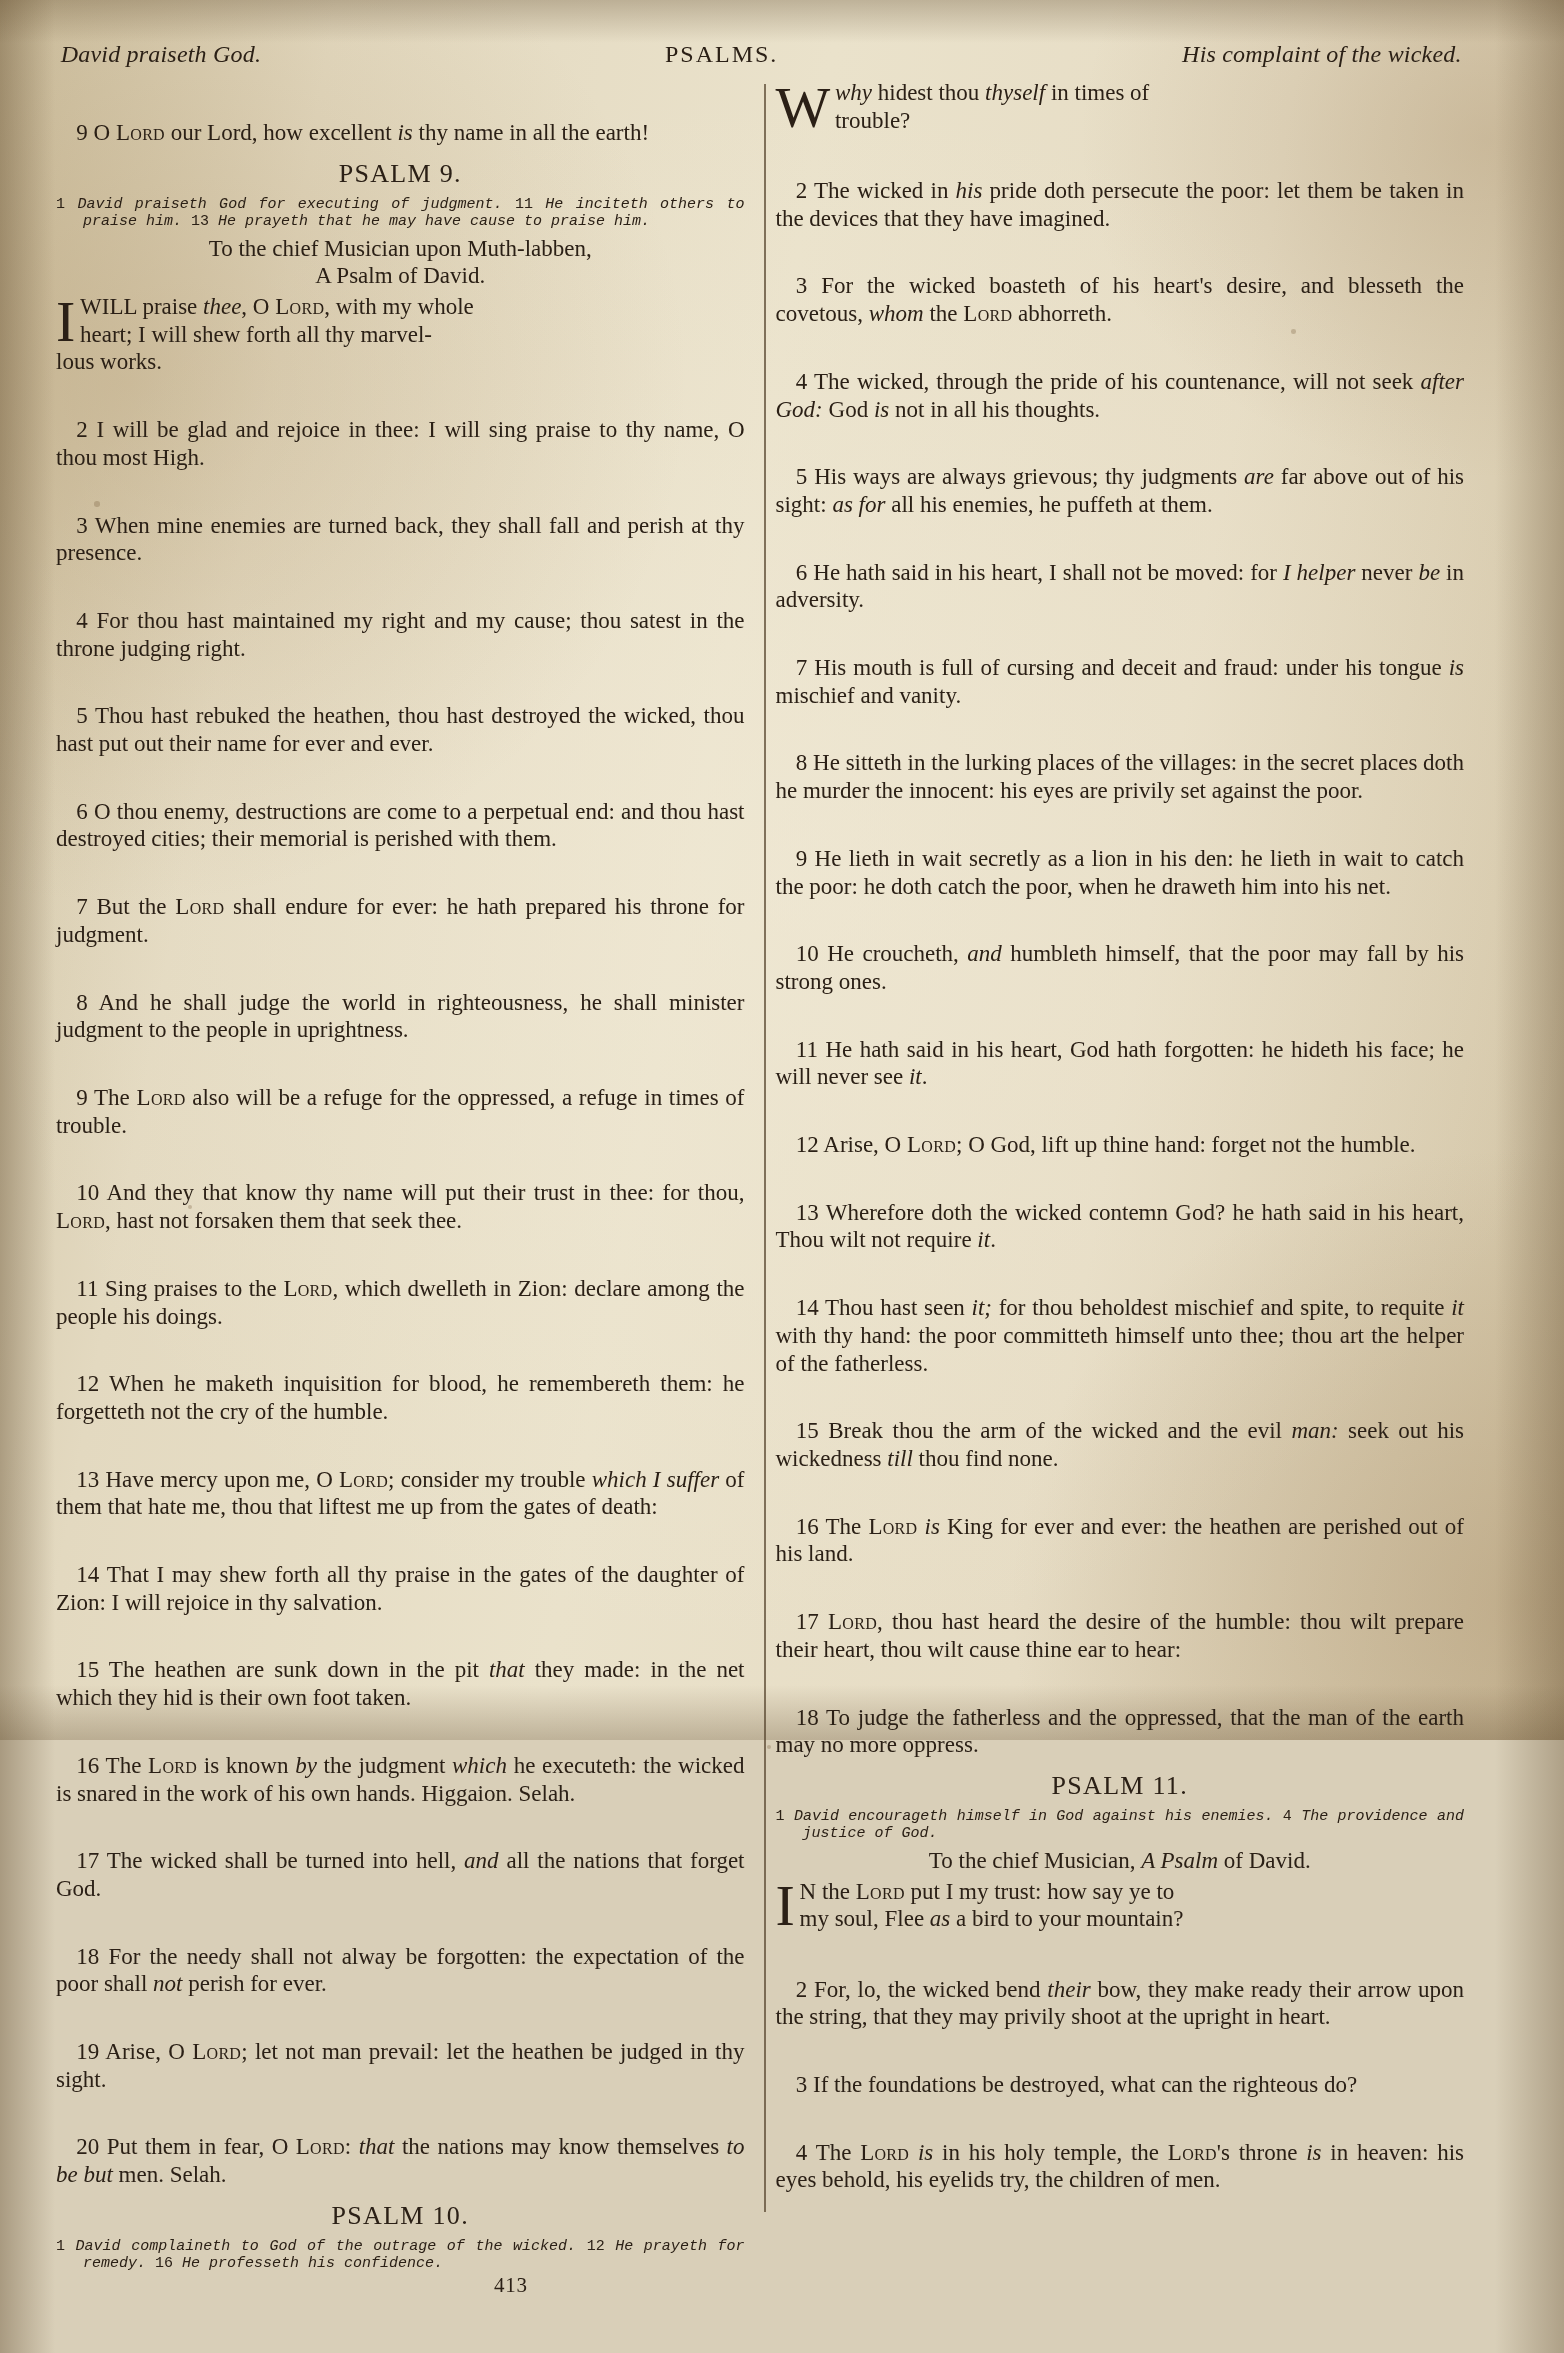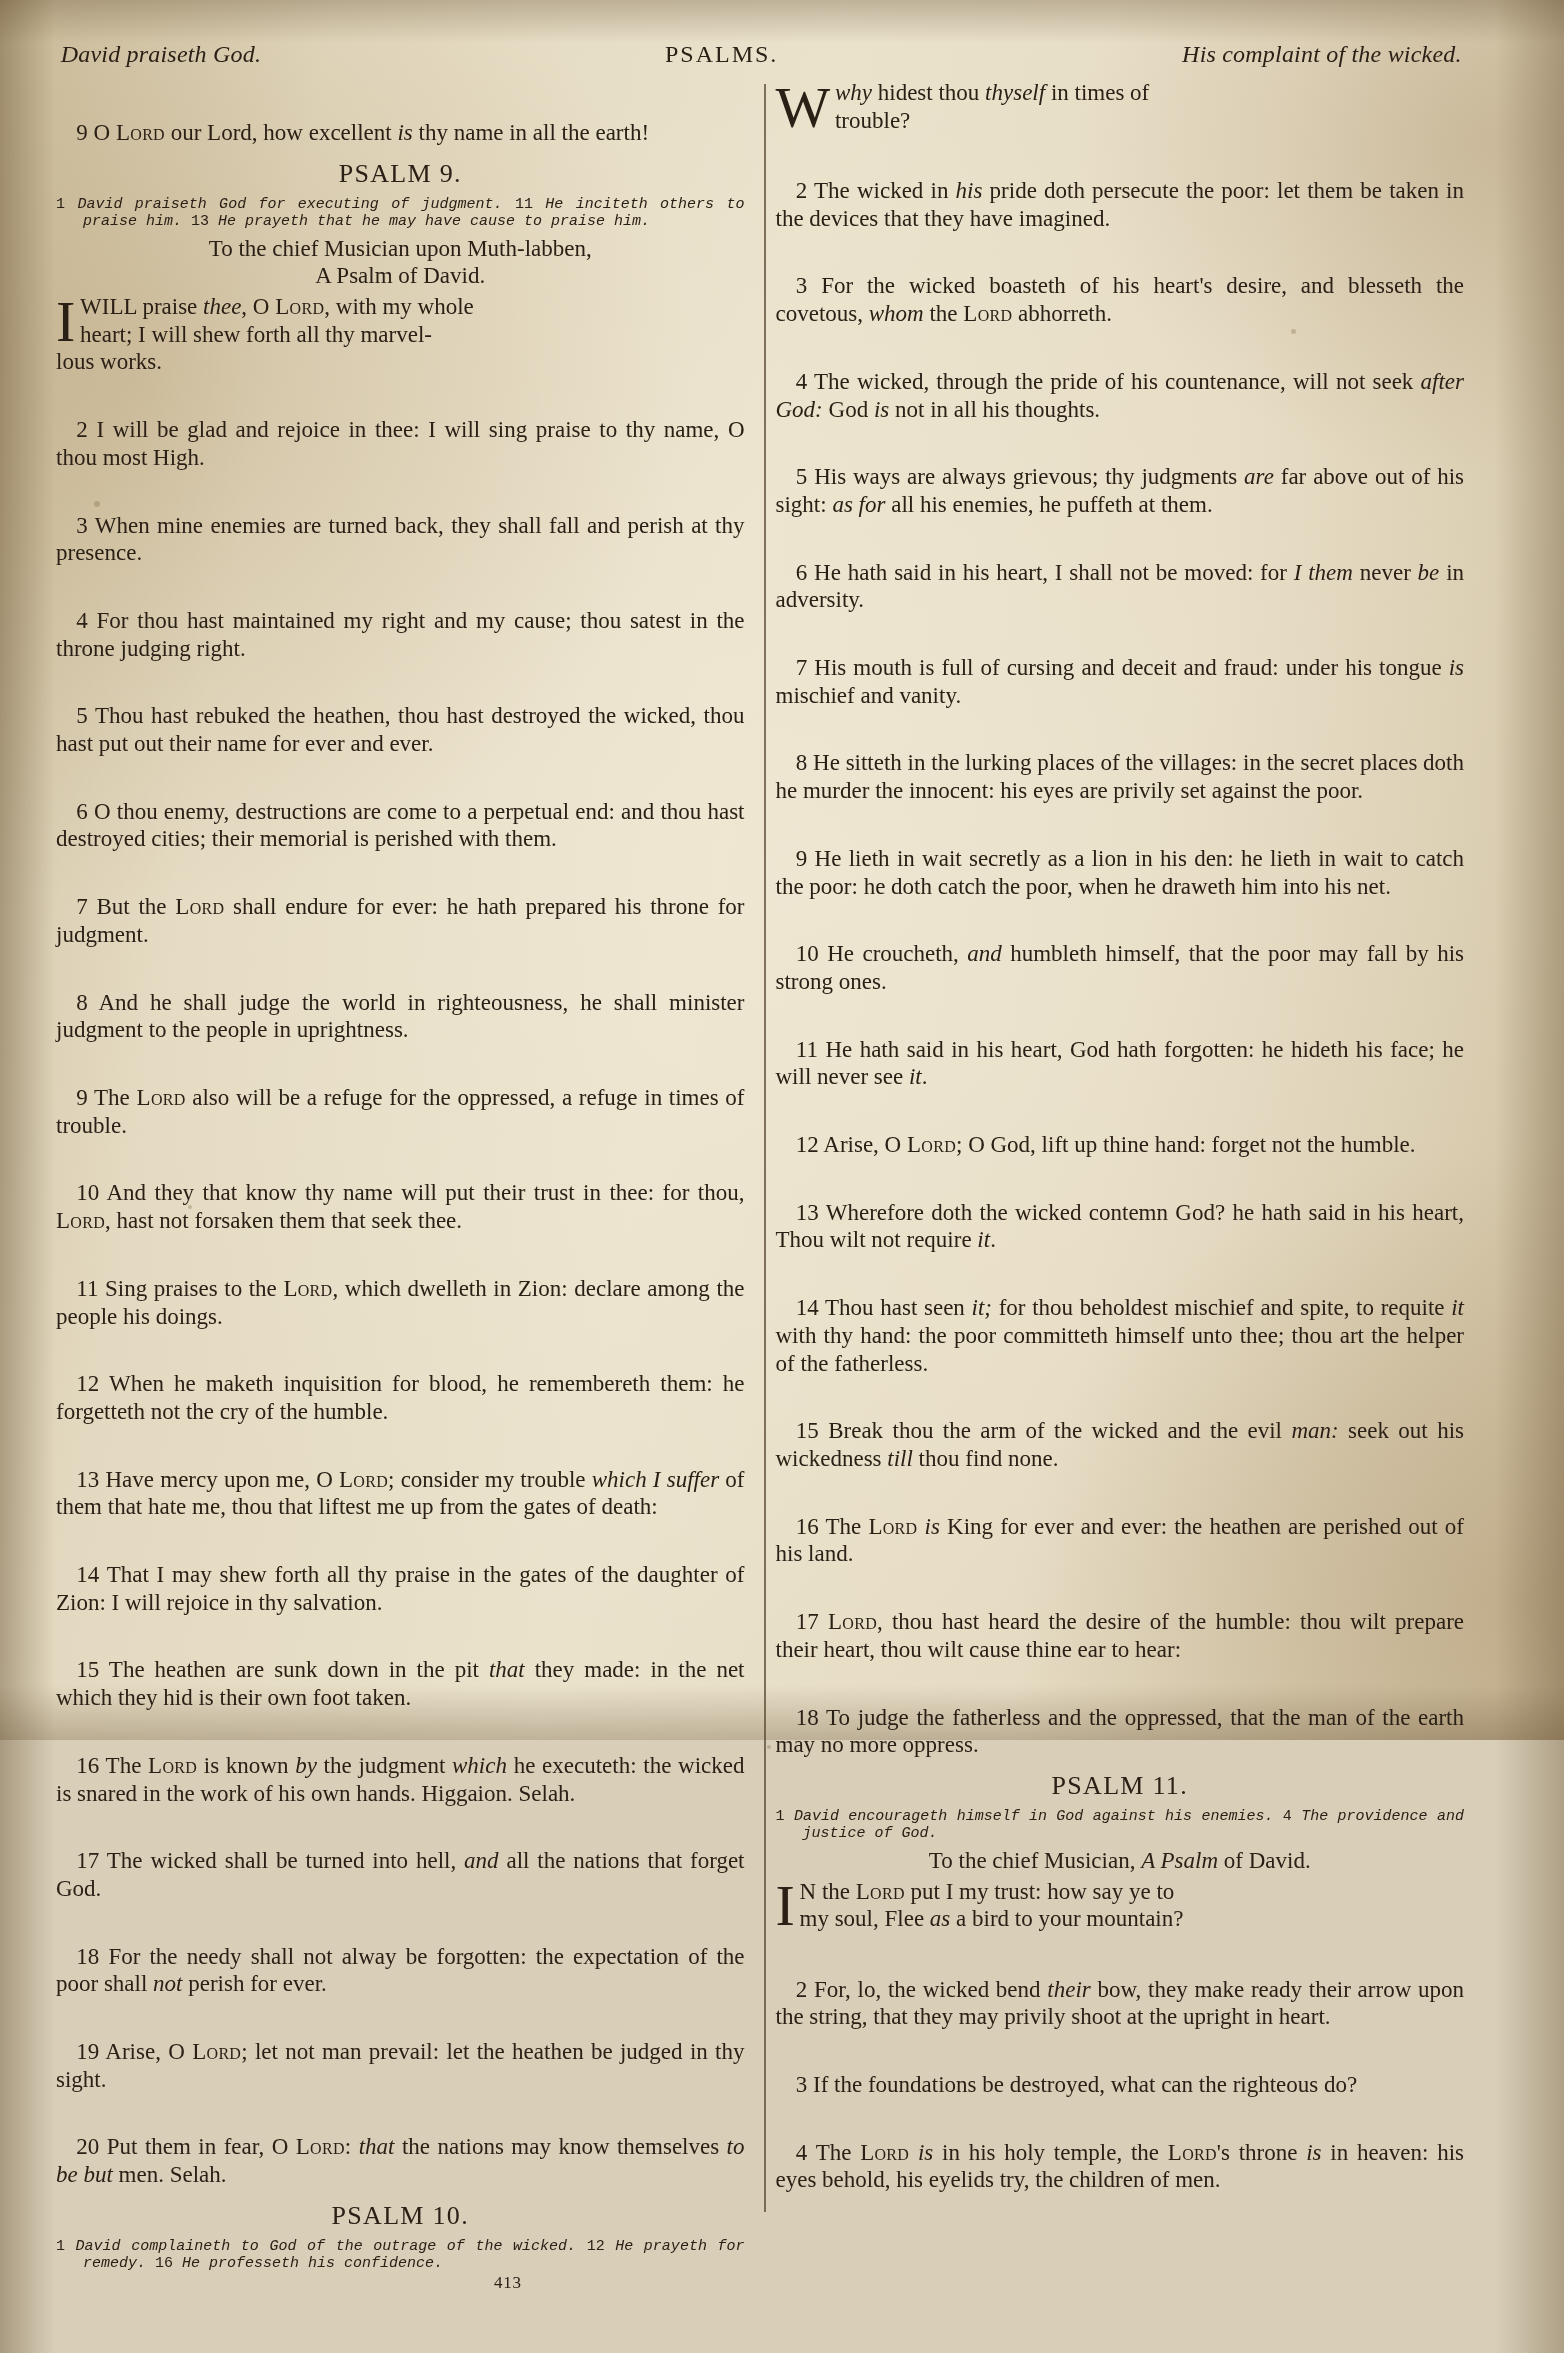--- a/index.html
+++ b/index.html
@@ -163,21 +163,21 @@
   }
   .dropcap-para .ind2 {
     display: block;
     text-indent: 0;
   }
 
   .page-number {
     position: absolute;
     left: 438px;
     top: 2232px;
-    font-size: 17px;
+    font-size: 21px;
     letter-spacing: 0.8px;
   }
 
   
   .speck {
     position: absolute;
     border-radius: 50%;
     background: rgba(120,94,60,0.30);
     pointer-events: none;
   }
@@ -258,21 +258,21 @@
         <div class="dropcap-para">
           <span class="dc">W</span>
           <span class="ind2"><span class="it">why</span> hidest thou <span class="it">thyself</span> in times of</span>
           trouble?
         </div>
 
         <p class="verse">2 The wicked in <span class="it">his</span> pride doth persecute the poor: let them be taken in the devices that they have imagined.</p>
         <p class="verse">3 For the wicked boasteth of his heart's desire, and blesseth the covetous, <span class="it">whom</span> the <span class="sc">Lord</span> abhorreth.</p>
         <p class="verse">4 The wicked, through the pride of his countenance, will not seek <span class="it">after God:</span> God <span class="it">is</span> not in all his thoughts.</p>
         <p class="verse">5 His ways are always grievous; thy judgments <span class="it">are</span> far above out of his sight: <span class="it">as for</span> all his enemies, he puffeth at them.</p>
-        <p class="verse">6 He hath said in his heart, I shall not be moved: for <span class="it">I them</span> never <span class="it">be</span> in adversity.</p>
+        <p class="verse">6 He hath said in his heart, I shall not be moved: for <span class="it">I helper</span> never <span class="it">be</span> in adversity.</p>
         <p class="verse">7 His mouth is full of cursing and deceit and fraud: under his tongue <span class="it">is</span> mischief and vanity.</p>
         <p class="verse">8 He sitteth in the lurking places of the villages: in the secret places doth he murder the innocent: his eyes are privily set against the poor.</p>
         <p class="verse">9 He lieth in wait secretly as a lion in his den: he lieth in wait to catch the poor: he doth catch the poor, when he draweth him into his net.</p>
         <p class="verse">10 He croucheth, <span class="it">and</span> humbleth himself, that the poor may fall by his strong ones.</p>
         <p class="verse">11 He hath said in his heart, God hath forgotten: he hideth his face; he will never see <span class="it">it</span>.</p>
         <p class="verse">12 Arise, O <span class="sc">Lord</span>; O God, lift up thine hand: forget not the humble.</p>
         <p class="verse">13 Wherefore doth the wicked contemn God? he hath said in his heart, Thou wilt not require <span class="it">it</span>.</p>
         <p class="verse">14 Thou hast seen <span class="it">it;</span> for thou beholdest mischief and spite, to requite <span class="it">it</span> with thy hand: the poor committeth himself unto thee; thou art the helper of the fatherless.</p>
         <p class="verse">15 Break thou the arm of the wicked and the evil <span class="it">man:</span> seek out his wickedness <span class="it">till</span> thou find none.</p>
         <p class="verse">16 The <span class="sc">Lord</span> <span class="it">is</span> King for ever and ever: the heathen are perished out of his land.</p>

